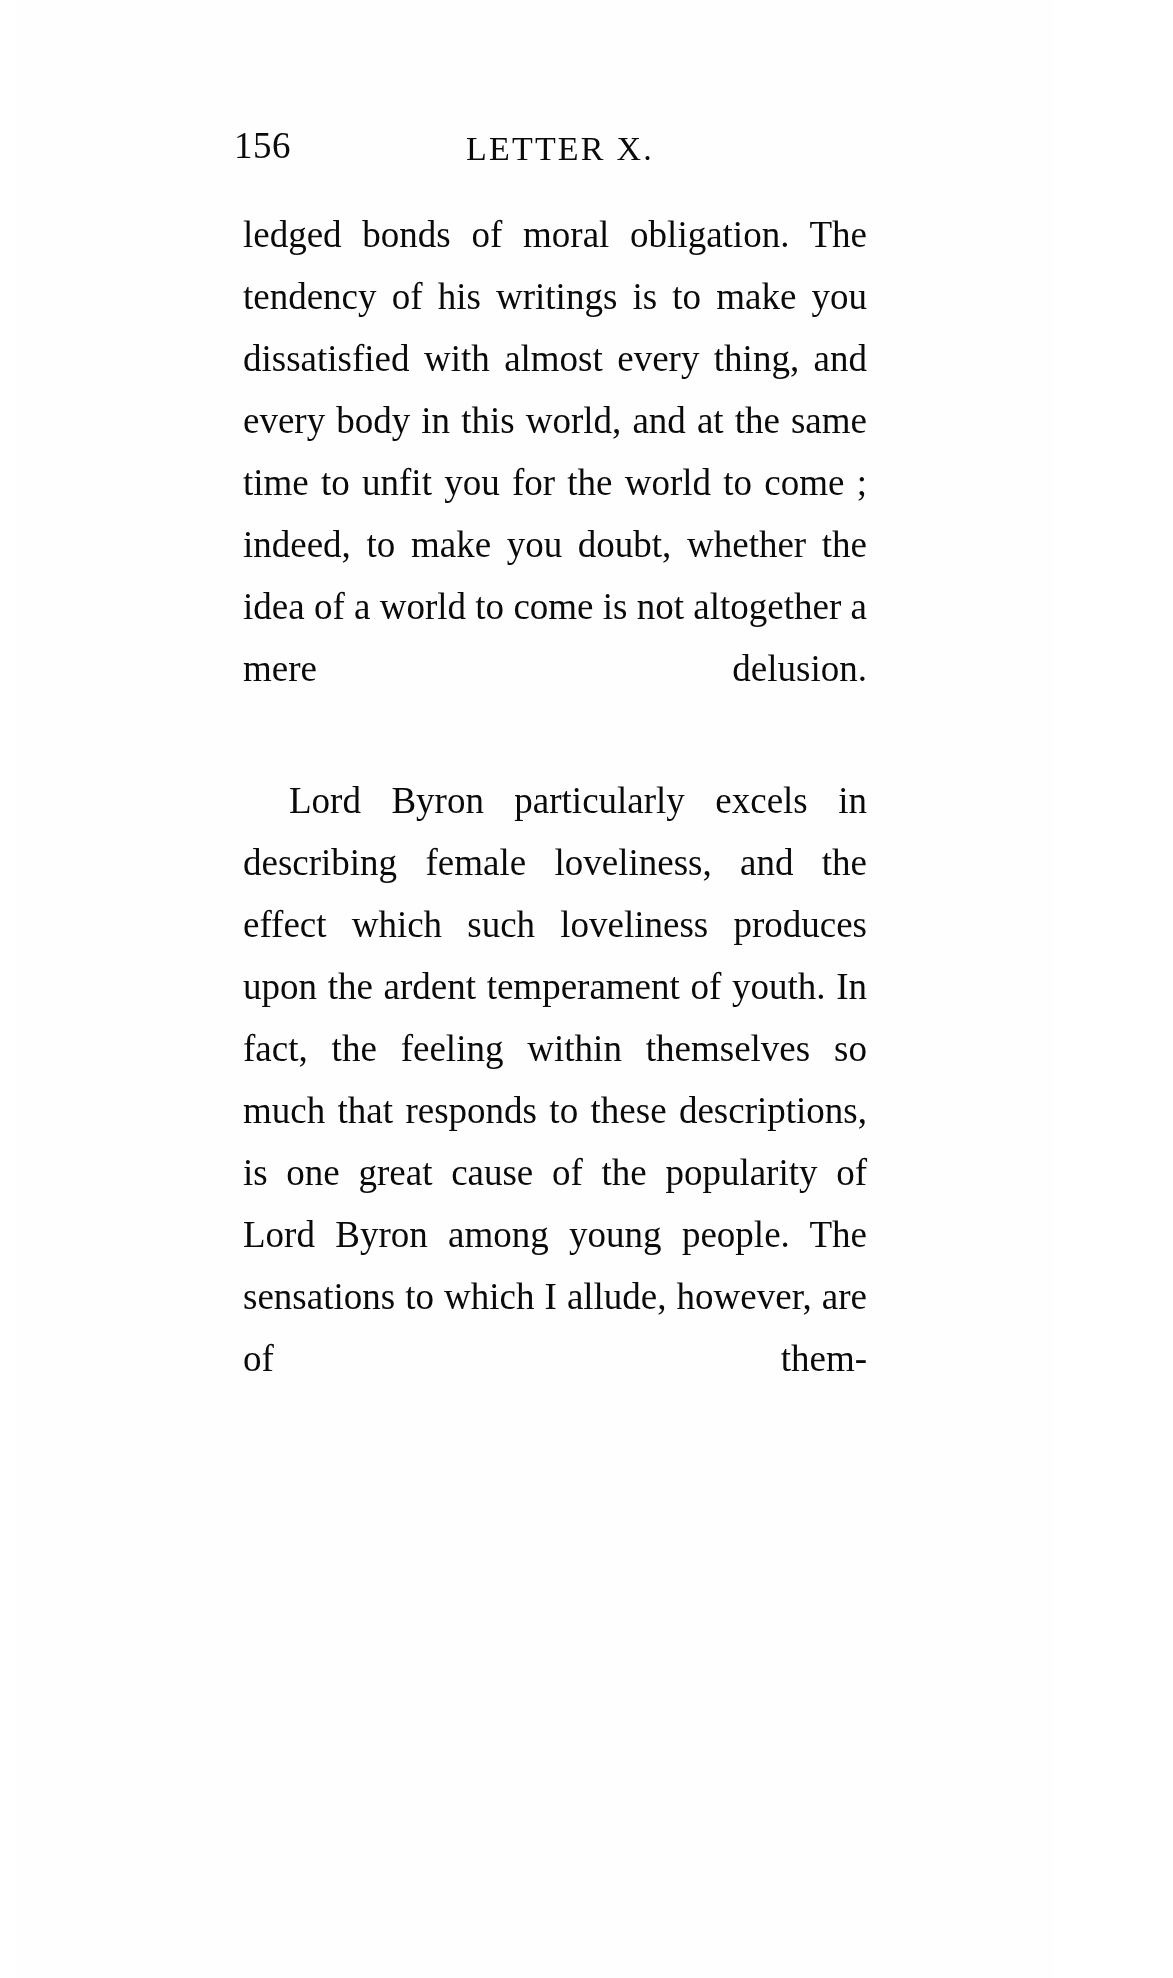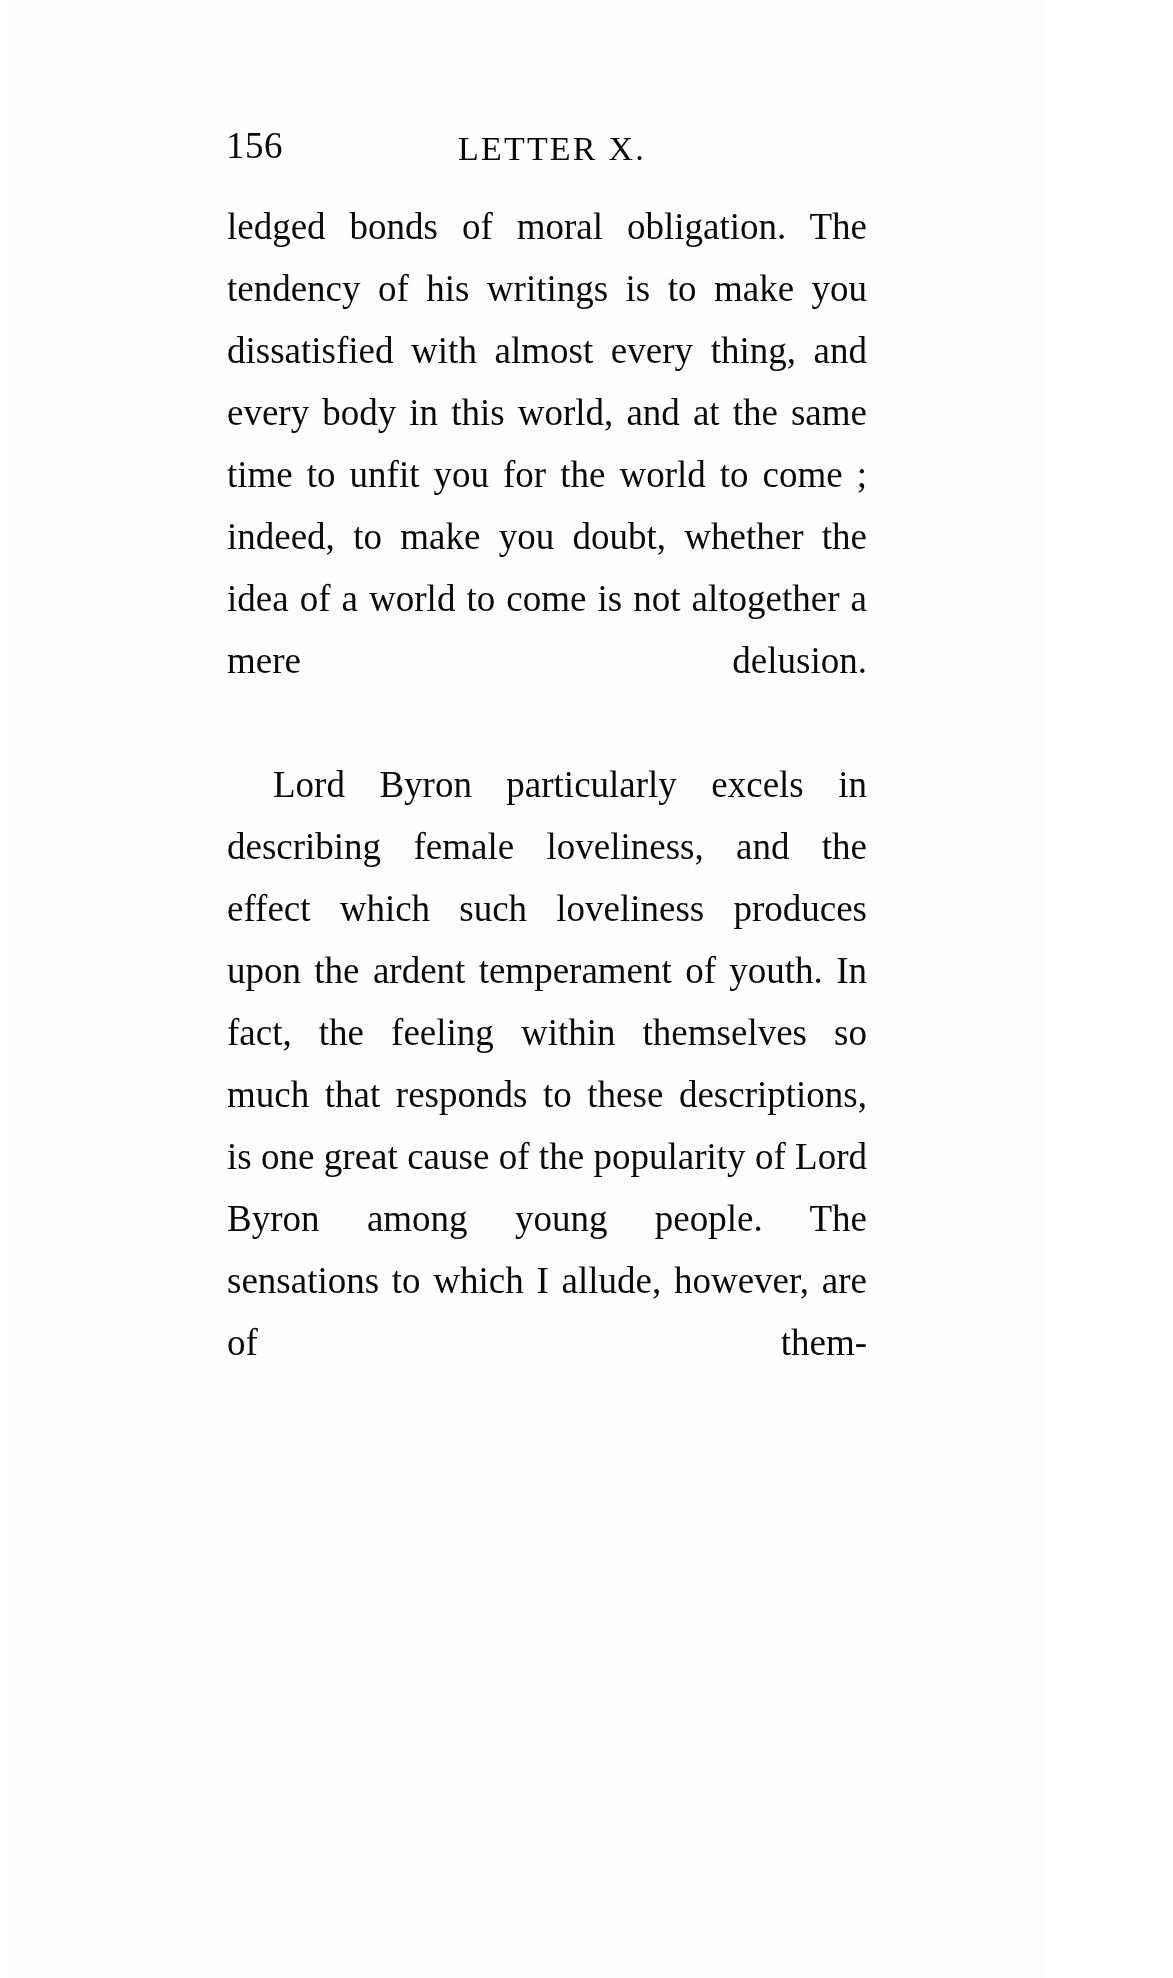--- a/index.html
+++ b/index.html
@@ -10,21 +10,21 @@
   body {
     width: 1173px;
     height: 1978px;
     position: relative;
     font-family: "Liberation Serif", serif;
     color: #0a0a0a;
     overflow: hidden;
   }
   .page {
     position: absolute;
-    left: 8px;
+    left: 16px;
     top: 0;
     width: 1038px;
     height: 1978px;
     background: #fefefe;
   }
   .running-head {
     position: absolute;
     left: 218px;
     top: 124px;
     width: 640px;
@@ -46,21 +46,21 @@
     font-variant: small-caps;
     text-transform: uppercase;
   }
   .body-block {
     position: absolute;
     left: 219px;
     top: 196px;
     width: 640px;
   }
   .para {
-    margin: 0;
+    margin: 8px;
     font-size: 37px;
     line-height: 62px;
     text-align: justify;
     text-justify: inter-word;
   }
   .para.first {
     text-indent: 0;
   }
   .para.indent {
     text-indent: 46px;

